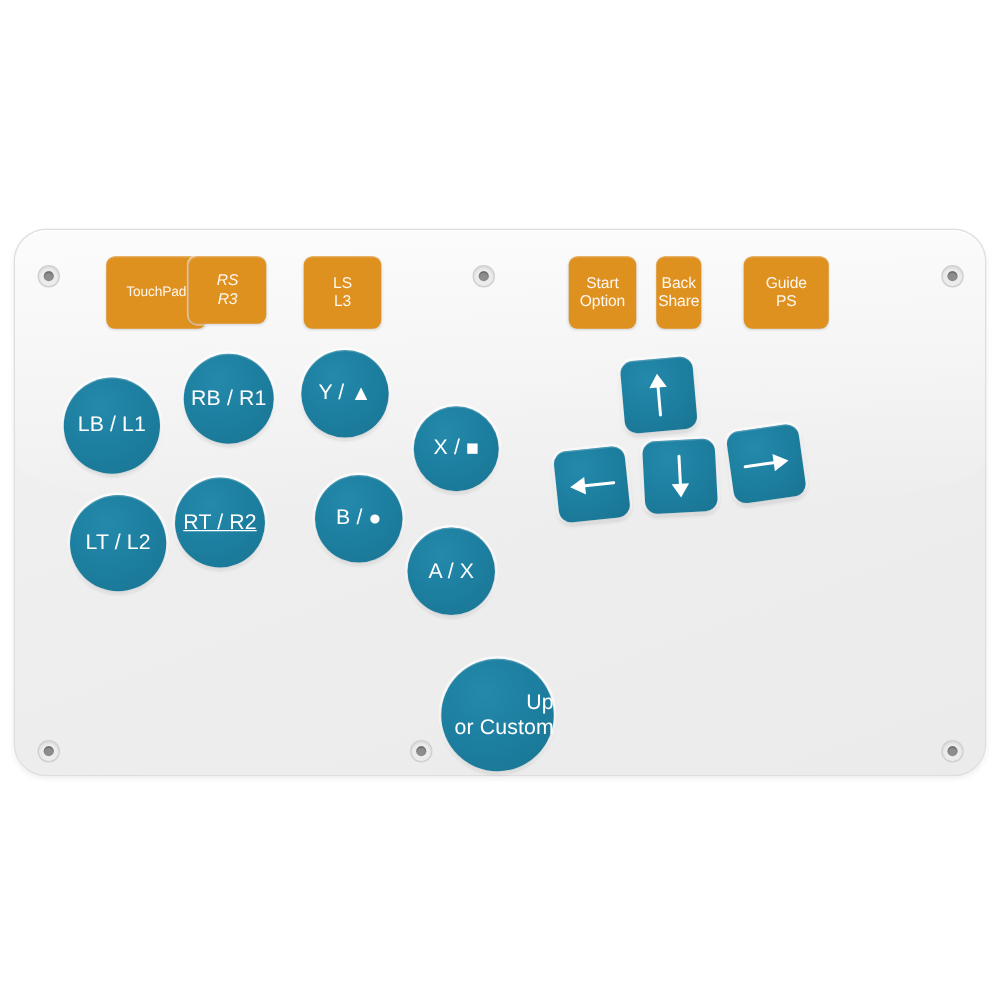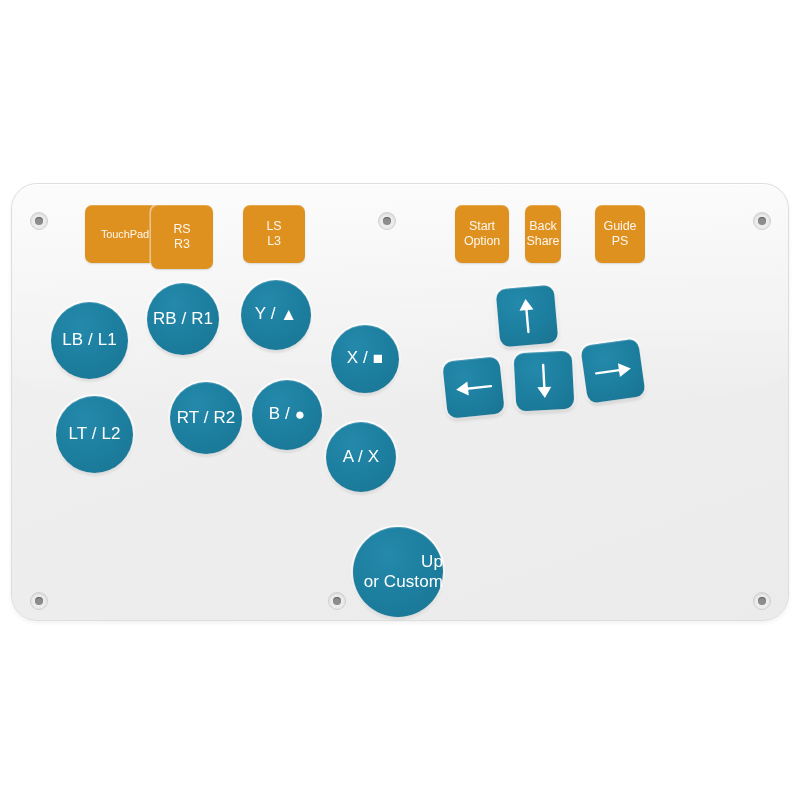--- a/index.html
+++ b/index.html
@@ -139,41 +139,41 @@
     <div class="screw" style="left:366px; top:28px;"></div>
     <div class="screw" style="left:741px; top:28px;"></div>
     <div class="screw" style="left:18px;  top:408px;"></div>
     <div class="screw" style="left:316px; top:408px;"></div>
     <div class="screw" style="left:741px; top:408px;"></div>
 
     <div class="okey small-txt" style="left:56px; top:21px; width:80px; height:58px;margin-left:17px;">
       <span class="l">TouchPad</span>
     </div>
 
-    <div class="okey" style="left:139px; top:21px; width:62px; height:64px;">
+    <div class="okey" style="left:139px; top:21px; width:62px; height:54px;font-style:italic;">
       <span class="l">RS</span>
       <span class="l">R3</span>
     </div>
 
     <div class="okey" style="left:209px; top:21px; width:62px; height:58px;margin-left:22px;">
       <span class="l">LS</span>
       <span class="l">L3</span>
     </div>
 
     <div class="okey" style="left:443px; top:21px; width:54px; height:58px;">
       <span class="l">Start</span>
       <span class="l">Option</span>
     </div>
 
     <div class="okey" style="left:513px; top:21px; width:36px; height:58px;">
       <span class="l">Back</span>
       <span class="l">Share</span>
     </div>
 
-    <div class="okey" style="left:583px; top:21px; width:50px; height:58px;">
+    <div class="okey" style="left:583px; top:21px; width:68px; height:58px;">
       <span class="l">Guide</span>
       <span class="l">PS</span>
     </div>
 
     <div class="bkey" style="left:39px; top:118px; width:77px; height:77px;">
       <span class="l">LB / L1</span>
     </div>
 
     <div class="bkey" style="left:135px; top:99px; width:72px; height:72px;">
       <span class="l">RB / R1</span>
@@ -184,21 +184,21 @@
     </div>
 
     <div class="bkey" style="left:319px; top:141px; width:68px; height:68px;">
       <span class="l"><span>X /</span>&nbsp;<span class="glyph">■</span></span>
     </div>
 
     <div class="bkey" style="left:44px; top:212px; width:77px; height:77px;">
       <span class="l">LT / L2</span>
     </div>
 
-    <div class="bkey" style="left:158px; top:198px; width:72px; height:72px;">
+    <div class="bkey" style="left:128px; top:198px; width:72px; height:72px;text-decoration:underline;">
       <span class="l">RT / R2</span>
     </div>
 
     <div class="bkey" style="left:240px; top:196px; width:70px; height:70px;">
       <span class="l"><span>B /</span>&nbsp;<span class="glyph">●</span></span>
     </div>
 
     <div class="bkey" style="left:314px; top:238px; width:70px; height:70px;justify-content:center;">
       <span class="l">A / X</span>
     </div>

